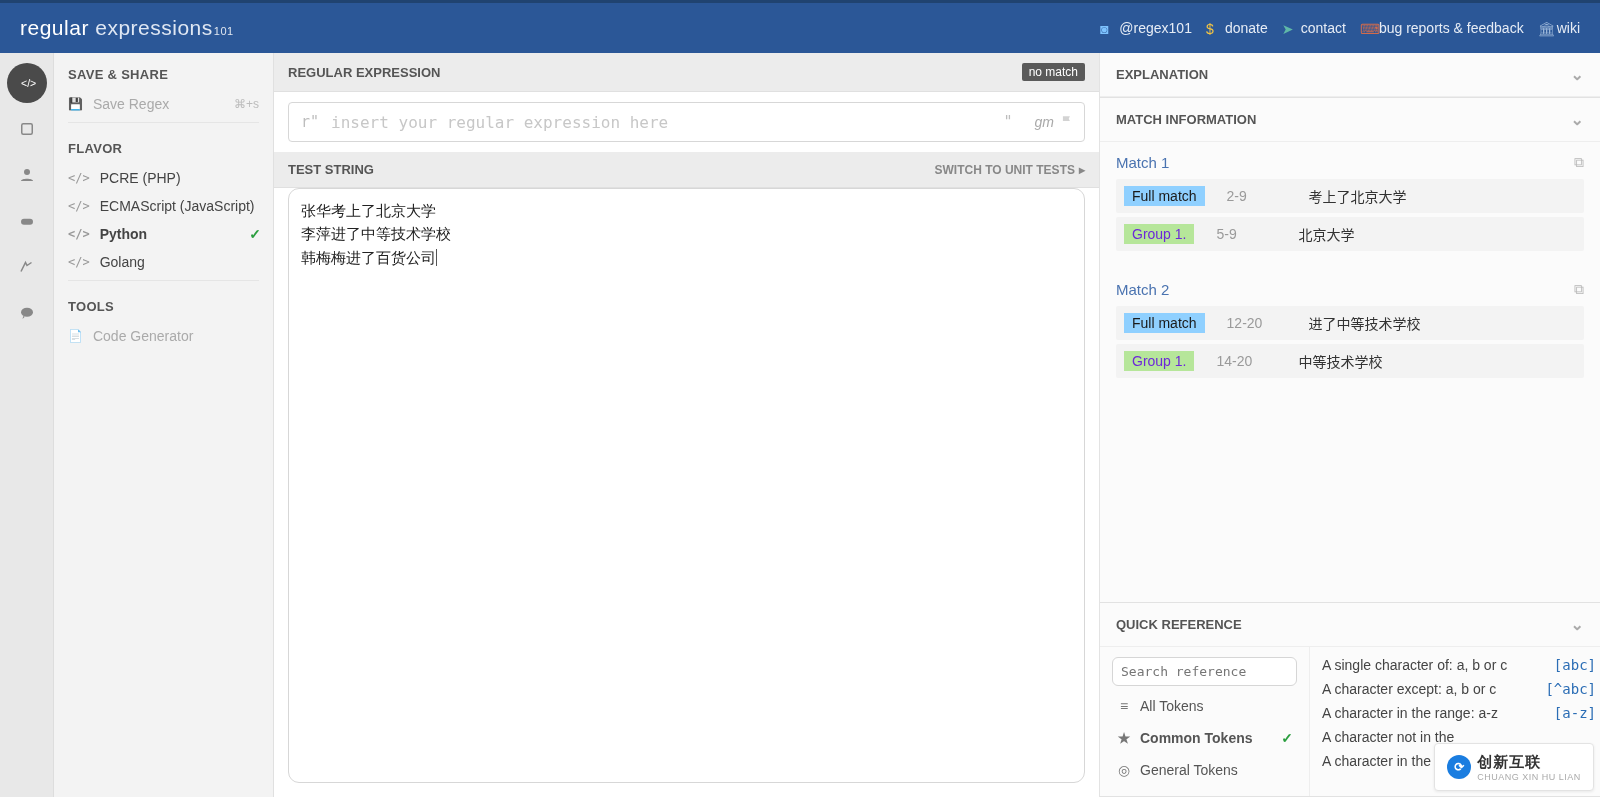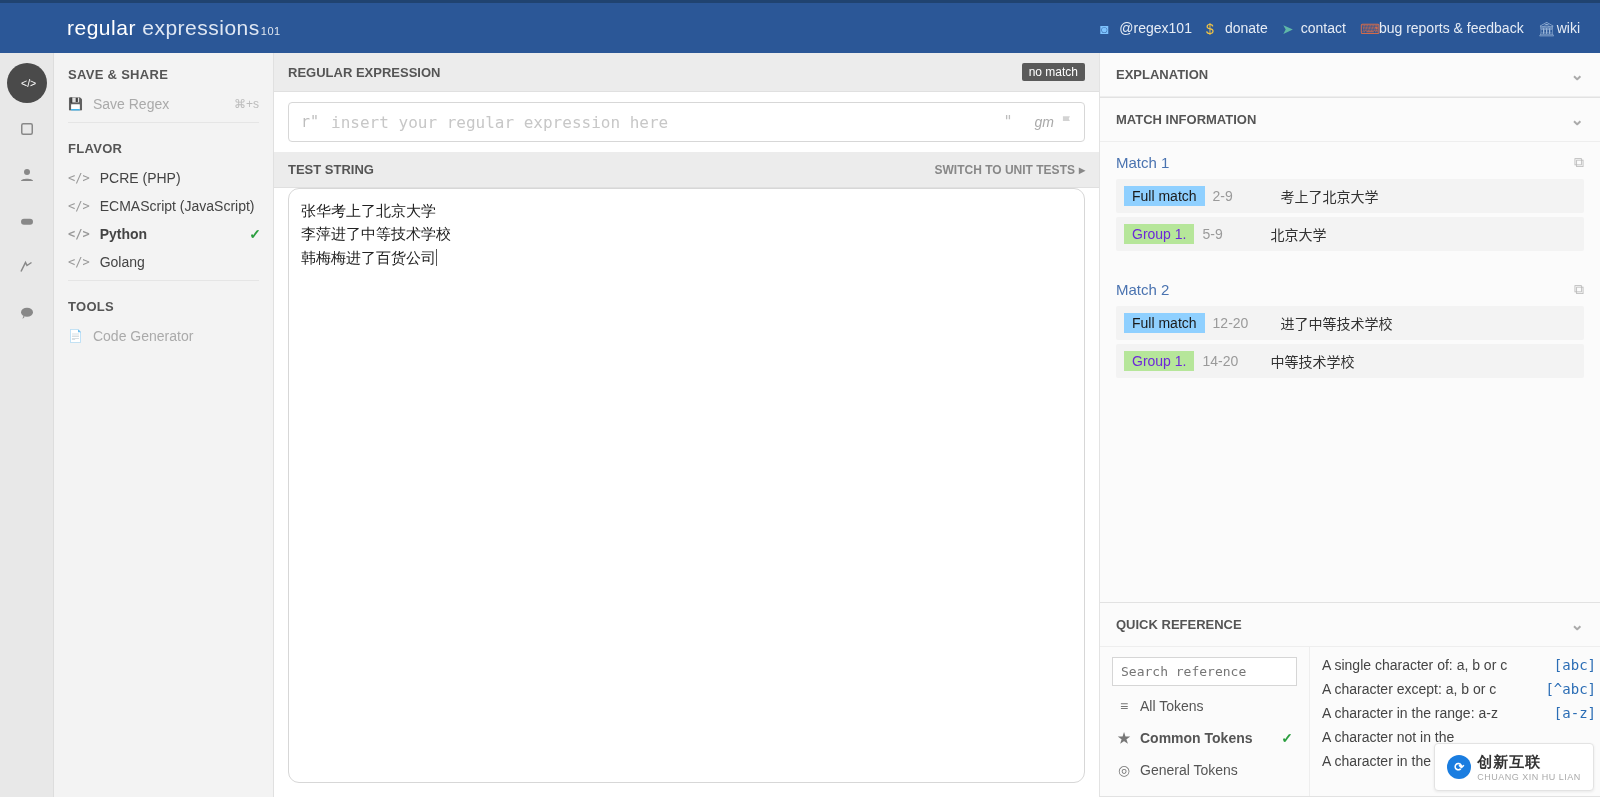--- a/index.html
+++ b/index.html
@@ -2,21 +2,21 @@
 <html><head>
 <meta charset="utf-8">
 <style>
 * { margin: 0; padding: 0; box-sizing: border-box; font-family: -apple-system, BlinkMacSystemFont, "Segoe UI", Helvetica, Arial, sans-serif; }
 html, body { height: 100%; width: 100%; overflow: hidden; }
 body { display: flex; flex-direction: column; background: #f5f5f5; }
 
 
 .navbar { background: #2b5797; color: #fff; height: 53px; display: flex; align-items: center; padding: 0 20px; justify-content: space-between; border-top: 3px solid #204370;}
 .brand { font-size: 21px; font-weight: 300; letter-spacing: .5px; }
-.brand .light { font-weight: 300; margin-left: 47px; }
+.brand .light { font-weight: 300; }
 .brand .thin { font-weight: 300; color: #dfe7f3; }
 .brand .tiny { font-size: 11px; opacity: .85; margin-left:1px;}
 .nav-links { display: flex; gap: 14px; align-items: center; font-size: 14px; }
 .nav-links a { color: #e6ecf5; text-decoration: none; display: inline-flex; align-items: center; gap: 5px; }
 .nav-links .ico { width: 14px; height: 14px; display: inline-block; }
 
 
 .app { flex: 1; display: flex; min-height: 0; }
 
 
@@ -59,31 +59,31 @@
 .right .box-head { padding:12px 16px; font-size:13px; font-weight:700; color:#555; display:flex; align-items:center; justify-content:space-between; cursor:pointer; border-bottom:1px solid #eee;}
 .chevron { color:#aaa; font-size:16px; }
 .box-body { padding:12px 16px; font-size:14px; color:#888; }
 .box-body.nopad { padding:0; }
 .explain-text { color:#9a9a9a; line-height:1.4;}
 
 
 .match-block { padding:12px 16px 14px; }
 .match-title-row { display:flex; justify-content:space-between; align-items:center; color:#4a73b0; font-family:Menlo,Consolas,monospace; font-size:15px; margin-bottom:8px;}
 .openlink { color:#b7b7b7; font-size:14px;}
-.match-row { display:flex; align-items:center; gap:8px; padding:7px 8px; background:#f3f3f3; border-radius:2px; margin-bottom:4px; font-family:Menlo,Consolas,monospace; font-size:14px;}
+.match-row { display:flex; align-items:center; gap:22px; padding:7px 8px; background:#f3f3f3; border-radius:2px; margin-bottom:4px; font-family:Menlo,Consolas,monospace; font-size:14px;}
 .tag { padding:2px 8px; border-radius:0; font-weight:500;}
 .tag.full { background:#8fd0ff; color:#1a1a1a;}
 .tag.group { background:#b6e69a; color:#6d28d9;}
 .range { color:#9a9a9a; width:60px; }
 .match-text { color:#333; font-family: -apple-system, Arial, "Noto Sans CJK SC", sans-serif; }
 
 
 .quickref-body { display:flex; gap:0; min-height:0; }
 .qr-left { width:210px; border-right:1px solid #eee; padding:10px 12px 10px 12px; display:flex; flex-direction:column; gap:4px;}
-.qr-search { width:100%; border:1px solid #d6d6d6; border-radius:0; padding:6px 8px; font-family:Menlo,Consolas,monospace; font-size:13px; color:#888; outline:none;}
+.qr-search { width:100%; border:1px solid #d6d6d6; border-radius:6px; padding:6px 8px; font-family:Menlo,Consolas,monospace; font-size:13px; color:#888; outline:none;}
 .qr-cat { display:flex; align-items:center; gap:8px; padding:8px 4px; font-size:14px; color:#555; cursor:pointer; position:relative;}
 .qr-cat.selected { font-weight:700;}
 .qr-cat .check2 { margin-left:auto; color:#2b9e3f;}
 .qr-ico { width:16px; display:inline-flex; justify-content:center; color:#777;}
 .qr-right { flex:1; padding:10px 4px 10px 12px; display:flex; flex-direction:column; gap:8px; font-size:14px; color:#444; overflow:hidden;}
 .qr-row { display:flex; justify-content:space-between; align-items:center; gap:10px; white-space:nowrap;}
 .qr-row .token { font-family:Menlo,Consolas,monospace; color:#2b6db5;}
 .qr-row .desc { overflow:hidden; text-overflow:ellipsis; white-space:nowrap;}
 
 

